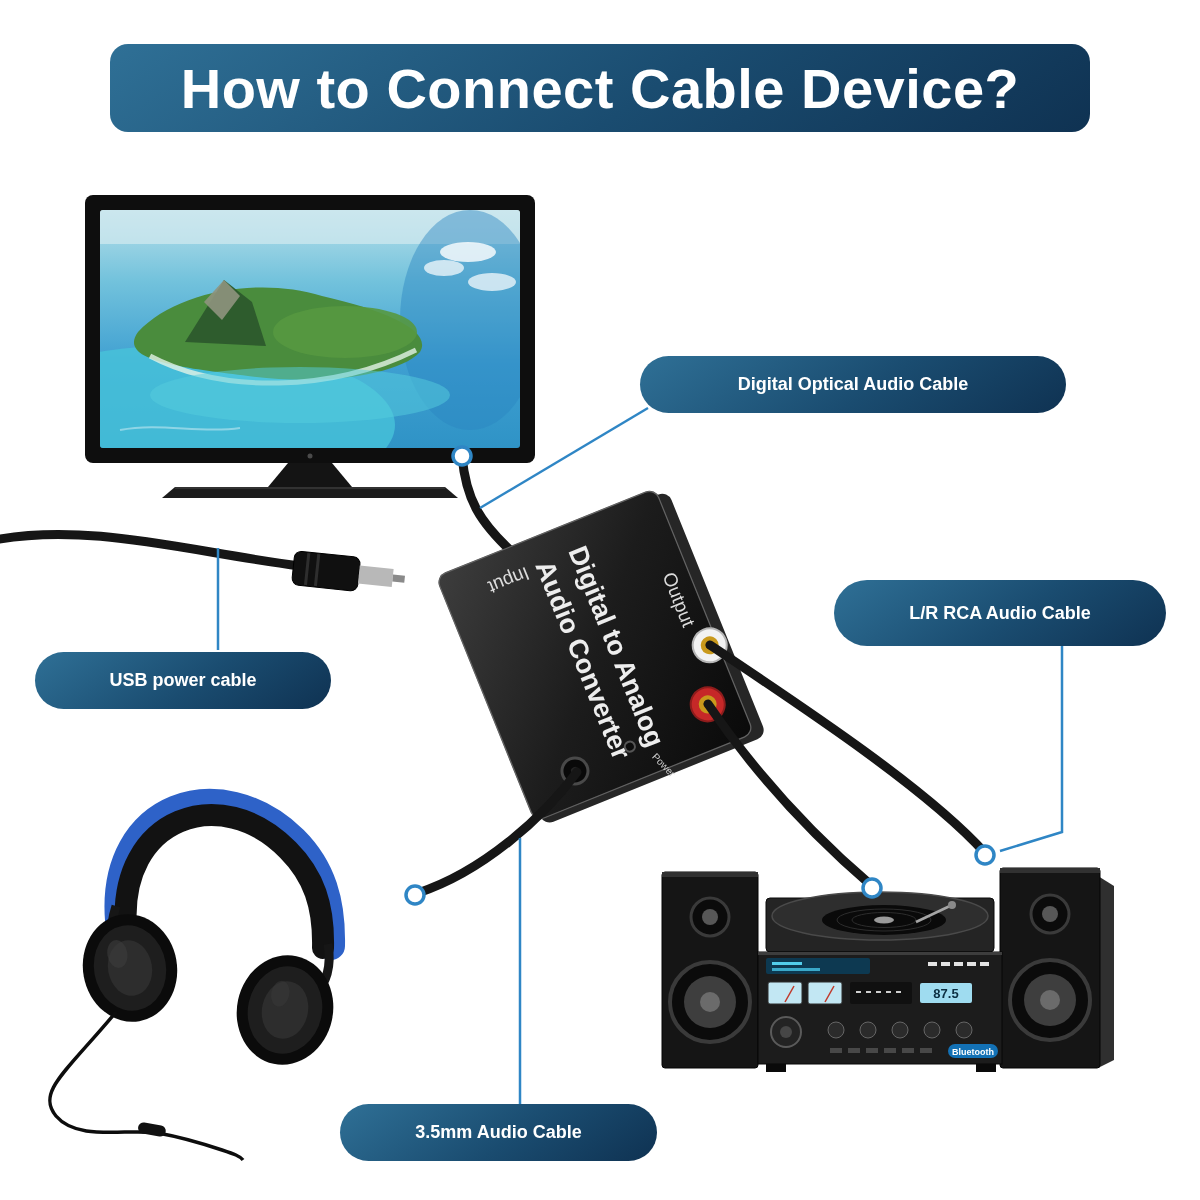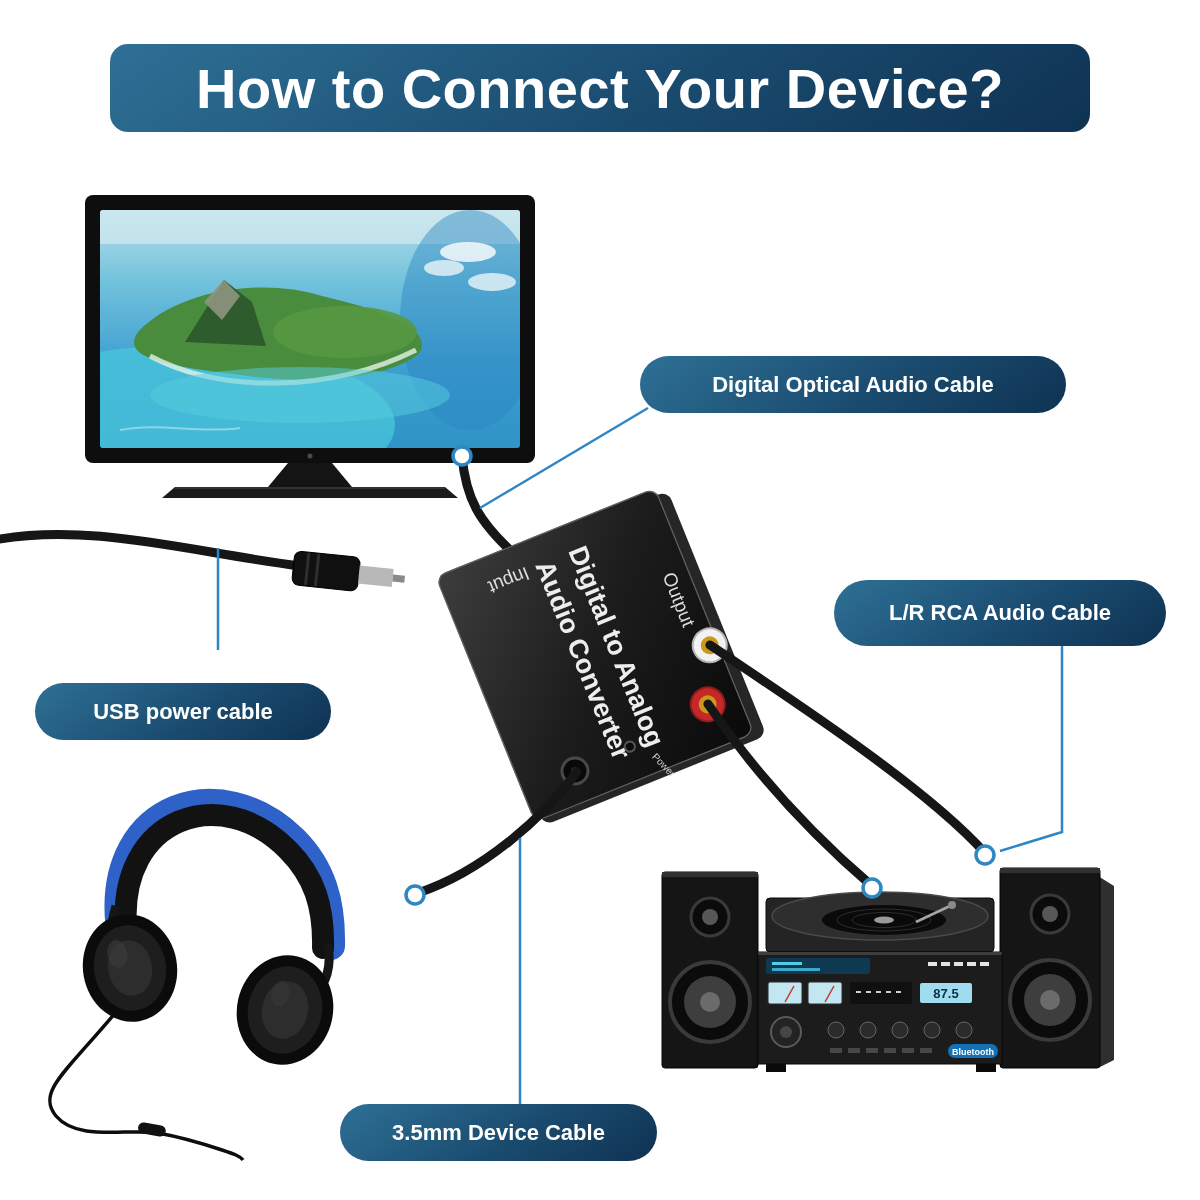--- a/index.html
+++ b/index.html
@@ -14,25 +14,25 @@
     border-radius:18px;
     background:linear-gradient(145deg,#2f7096 0%,#1a4c70 55%,#0f3252 100%);
     display:flex; align-items:center; justify-content:center;
   }
   .banner span { color:#fff; font-size:56px; font-weight:800; letter-spacing:.5px; white-space:nowrap; }
 
   .pill {
     position:absolute; border-radius:999px;
     background:linear-gradient(145deg,#2f7096 0%,#1a4c70 55%,#0f3252 100%);
     display:flex; align-items:center; justify-content:center;
-    color:#fff; font-weight:700; font-size:22px; white-space:nowrap;
+    color:#fff; font-weight:700; font-size:18px; white-space:nowrap;
   }
   .pill-optical { left:640px; top:356px; width:426px; height:57px; }
   .pill-rca     { left:834px; top:580px; width:332px; height:66px; }
-  .pill-usb     { left:35px;  top:652px; width:296px; height:57px;margin-top:31px; }
+  .pill-usb     { left:35px;  top:652px; width:296px; height:57px; }
   .pill-aux     { left:340px; top:1104px; width:317px; height:57px; }
 </style>
 </head>
 <body>
 
 <div class="canvas">
 
   <svg class="scene" width="1200" height="1200" viewBox="0 0 1200 1200">
     <defs>
       <linearGradient id="seaGrad" x1="0" y1="0" x2="0" y2="1">
@@ -220,29 +220,29 @@
 
     <g>
       <circle cx="462" cy="456" r="9" fill="#ffffff" stroke="#2f86c5" stroke-width="3.5"></circle>
       <circle cx="415" cy="895" r="9" fill="#ffffff" stroke="#2f86c5" stroke-width="3.5"></circle>
       <circle cx="872" cy="888" r="9" fill="#ffffff" stroke="#2f86c5" stroke-width="3.5"></circle>
       <circle cx="985" cy="855" r="9" fill="#ffffff" stroke="#2f86c5" stroke-width="3.5"></circle>
     </g>
   </svg>
 
   <div class="banner">
-    <span>How to Connect Your Device?</span>
+    <span>How to Connect Cable Device?</span>
   </div>
 
   <div class="pill pill-optical">
     <span>Digital Optical Audio Cable</span>
   </div>
   <div class="pill pill-rca">
     <span>L/R RCA Audio Cable</span>
   </div>
   <div class="pill pill-usb">
     <span>USB power cable</span>
   </div>
   <div class="pill pill-aux">
-    <span>3.5mm Device Cable</span>
+    <span>3.5mm Audio Cable</span>
   </div>
 
 </div>
 
 </body></html>

